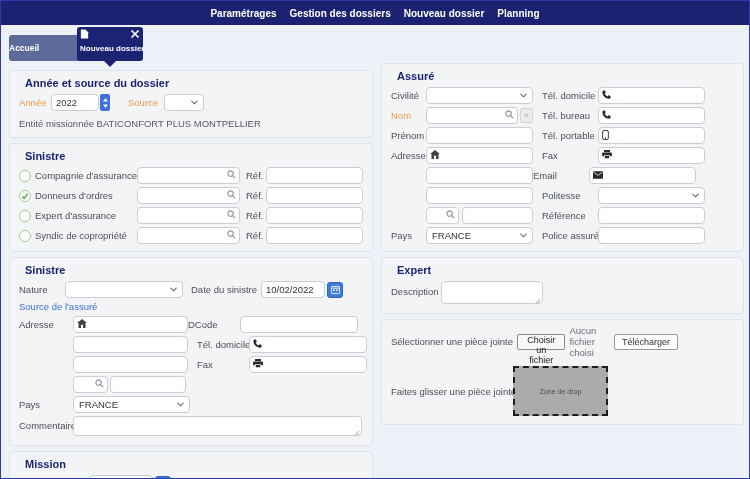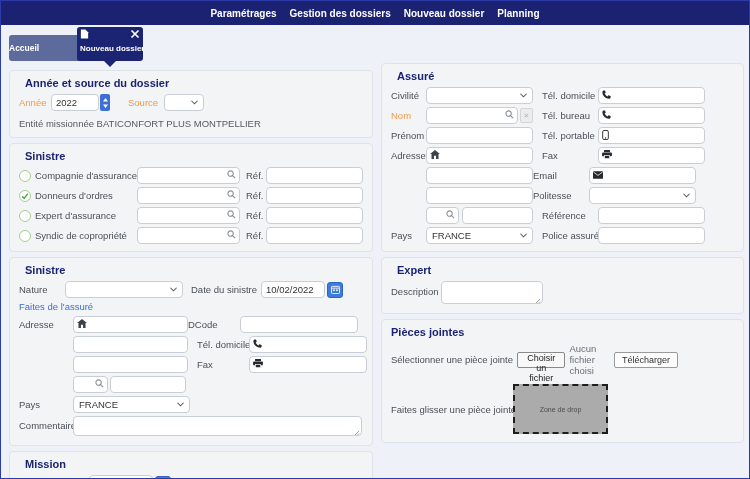--- a/index.html
+++ b/index.html
@@ -204,21 +204,21 @@
         <input type="text" class="w" style="width: 64px;" value="10/02/2022">
         <span class="datebtn">
           <svg width="9" height="9" viewBox="0 0 10 10">
               <rect x="0.5" y="1.5" width="9" height="8" rx="1" fill="none" stroke="#fff"></rect>
               <line x1="0.5" y1="3.5" x2="9.5" y2="3.5" stroke="#fff"></line>
               <rect x="2.2" y="5" width="2" height="1.6" fill="#fff"></rect>
               <rect x="5.6" y="5" width="2" height="1.6" fill="#fff"></rect>
             </svg>
         </span>
       </div>
-      <div class="link">Faites de l'assuré</div>
+      <div class="link">Source de l'assuré</div>
       <div class="row">
         <span class="lbl w" style="width:54px">Adresse</span>
         <div class="field w" style="width:115px">
             <input type="text" class="pad-l" style="">
           <span class="icon-l"><svg width="10" height="9" viewBox="0 0 12 11">
                 <path d="M6 0 L12 5 L10.3 5 L10.3 11 L7.3 11 L7.3 7 L4.7 7 L4.7 11 L1.7 11 L1.7 5 L0 5 Z" fill="#3c4148"></path>
               </svg></span>
           </div>
         <span class="lbl w" style="width:52px;">DCode</span>
         <input type="text" class="w" style="width: 118px;">
@@ -368,21 +368,21 @@
             <input type="text" class="pad-l" style="">
           <span class="icon-l"><svg width="10" height="8" viewBox="0 0 12 9">
                 <rect width="12" height="9" rx="1" fill="#26292e"></rect>
                 <path d="M0.6 1 L6 5 L11.4 1" stroke="#f3f4f6" stroke-width="1" fill="none"></path>
               </svg></span>
           </div>
       </div>
       <div class="row">
         <span class="w" style="width:35px"></span>
         <input type="text" class="w" style="width: 107px;">
-        <span class="lbl w" style="width:56px;">Politesse</span>
+        <span class="lbl w" style="width:56px;margin-left:9px">Politesse</span>
         <div class="fselect w" style="width:107px">
             <span></span>
           <svg width="7" height="5" viewBox="0 0 8 5">
               <path d="M0.5 0.5 L4 4 L7.5 0.5" stroke="#555" stroke-width="1.2" fill="none"></path>
             </svg>
           </div>
       </div>
       <div class="row">
         <span class="w" style="width:35px"></span>
         <div class="field w" style="width:33px">
@@ -416,21 +416,20 @@
         <span class="tarea-wrap w" style="width:102px">
           <textarea class="tarea" style="width: 102px; height: 23px;"></textarea>
           <svg class="grip" width="6" height="6" viewBox="0 0 6 6">
               <path d="M5 1 L1 5 M5 3.5 L3.5 5" stroke="#999" stroke-width="0.9"></path>
             </svg>
         </span>
       </div>
     </div>
 
     <div class="panel">
-      <div class="panel-title" style="margin-left:0">Pièces jointes</div>
       <div class="row" style="margin-bottom:8px">
         <span class="lbl">Sélectionner une pièce jointe</span>
         <button class="filebtn">Choisir un fichier</button>
         <span class="nofile">Aucun fichier choisi</span>
         <button class="uploadbtn" style="margin-left:auto;margin-right:56px">Télécharger</button>
       </div>
       <div class="row" style="margin-bottom:2px">
         <span class="lbl w" style="width:122px">Faites glisser une pièce jointe</span>
         <div class="dropzone">
           <span>Zone de drop</span>

